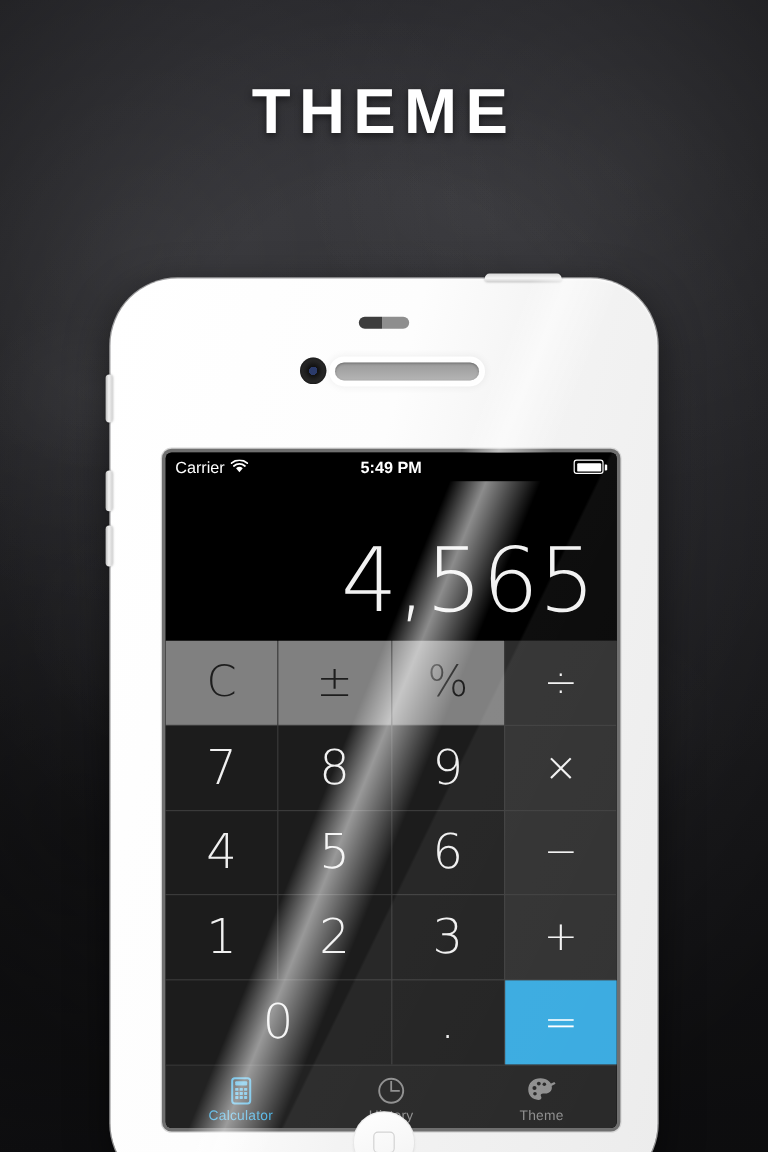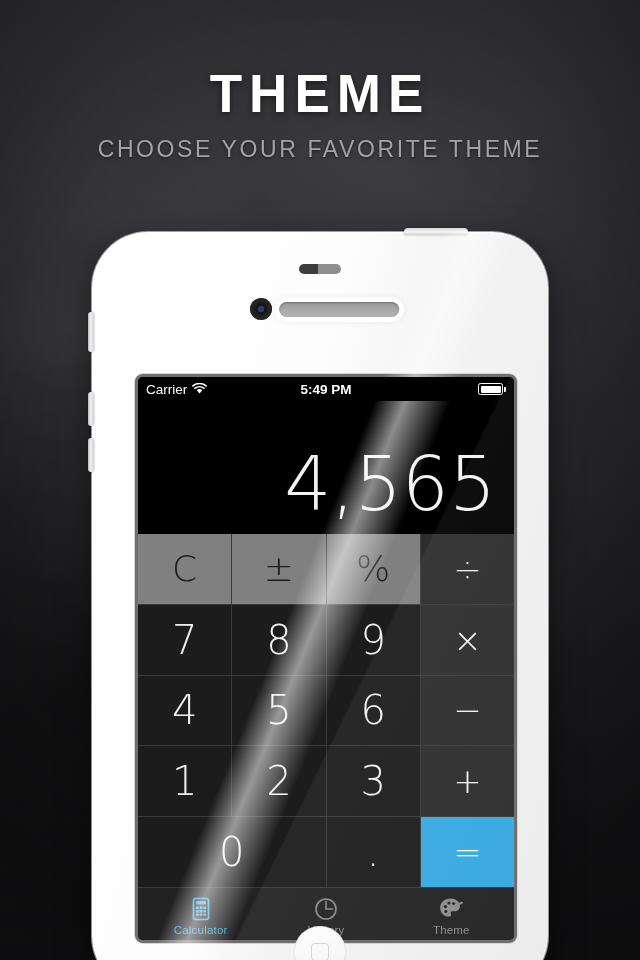--- a/index.html
+++ b/index.html
@@ -244,21 +244,20 @@
 </style>
 </head>
 <body>
 
 <div id="bg"></div>
 <div id="bg-clouds"></div>
 <div id="bg-vignette"></div>
 
 <div id="headings">
   <div id="title">THEME</div>
-  <div id="subtitle">CHOOSE YOUR FAVORITE THEME</div>
 </div>
 
 <div id="phone">
 
   <div class="side-btn" id="mute-switch"></div>
   <div class="side-btn" id="vol-up"></div>
   <div class="side-btn" id="vol-down"></div>
   <div id="power-btn"></div>
 
   <div id="sensor"></div>

